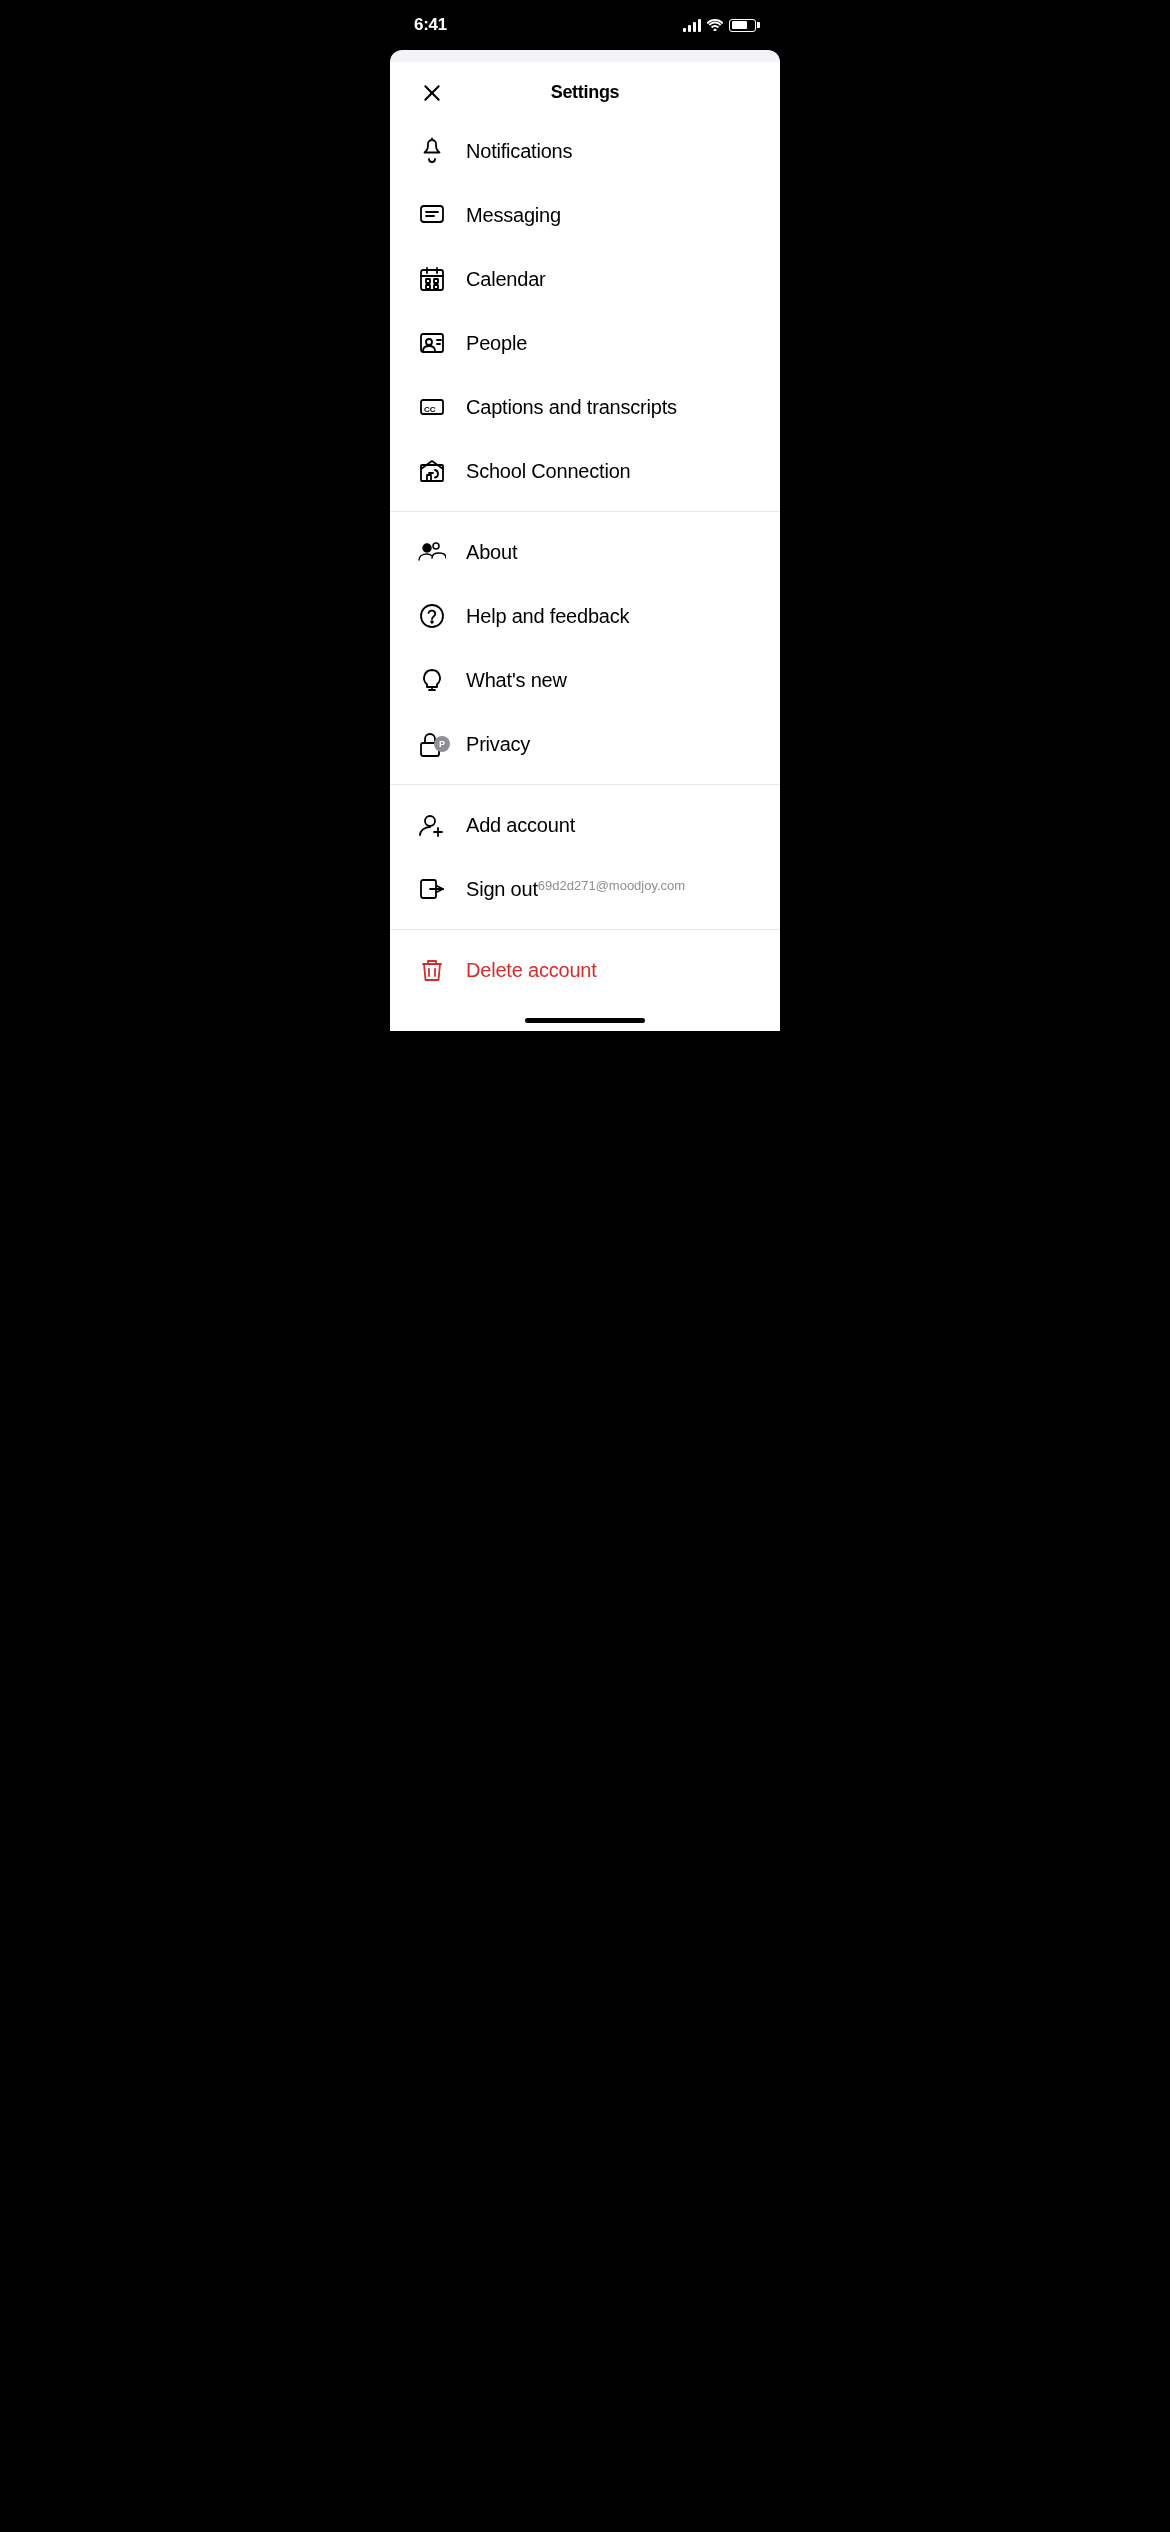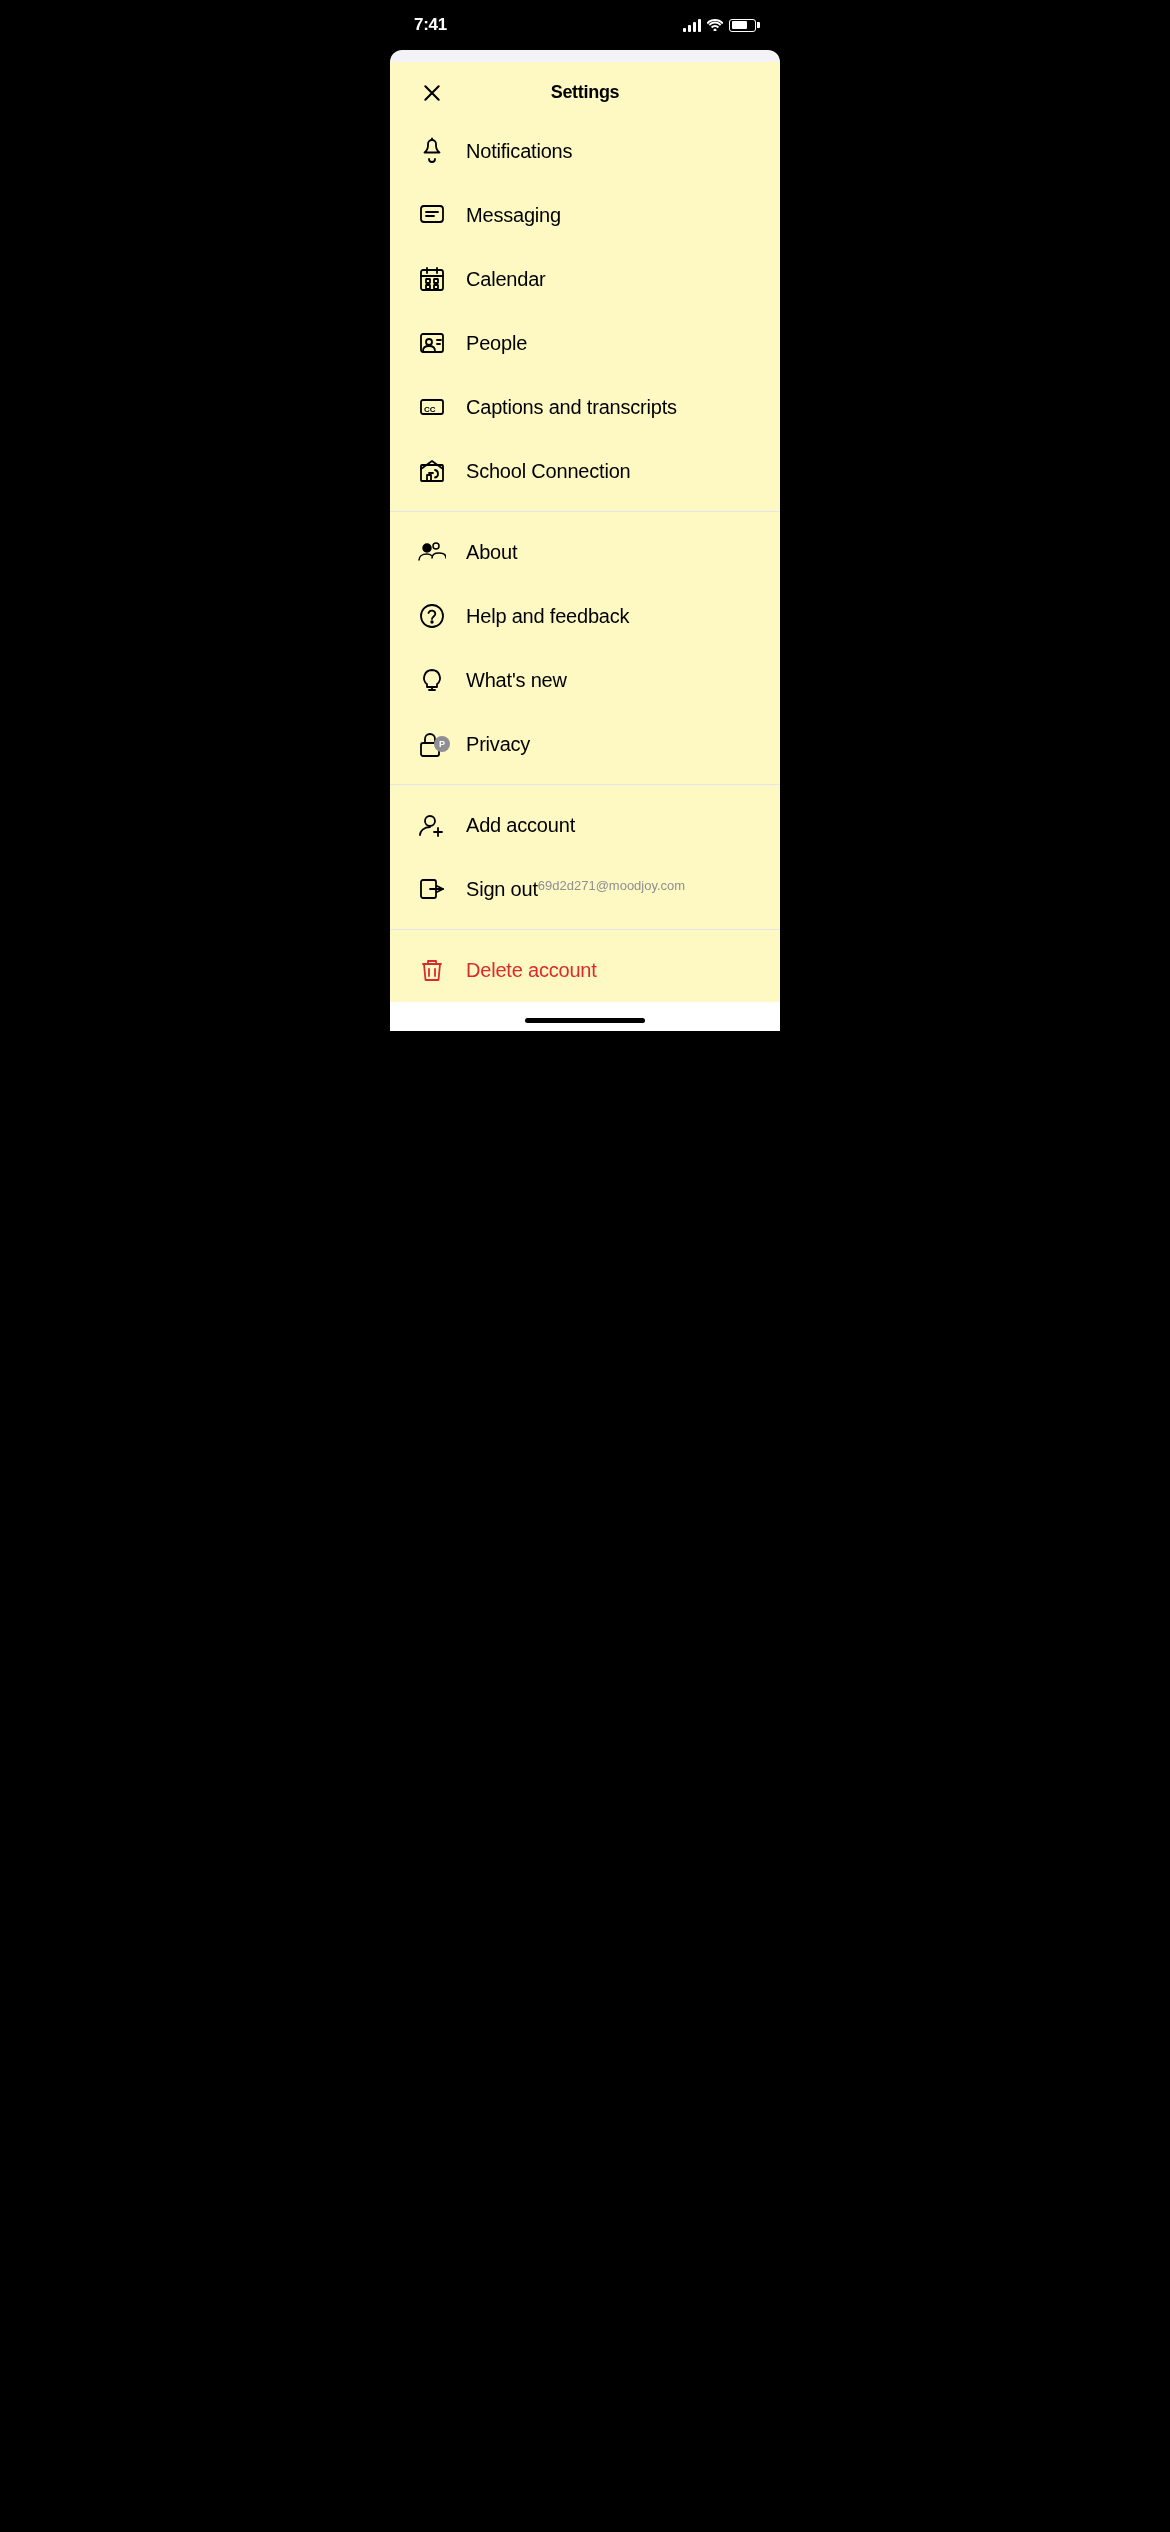--- a/index.html
+++ b/index.html
@@ -96,21 +96,21 @@
       height: 12px;
       border-radius: 12px 12px 0 0;
       display: flex;
       justify-content: center;
       align-items: flex-start;
       padding-top: 5px;
     }
 
     
     .settings-panel {
-      background: #fef9c3;
+      background: #ffffff;
       min-height: 782px;
     }
 
     
     .settings-header {
       display: flex;
       align-items: center;
       justify-content: center;
       padding: 20px 24px 16px;
       position: relative;
@@ -238,21 +238,21 @@
       background: #000;
       border-radius: 3px;
     }
   </style>
 </head>
 <body>
 
 <div class="phone-frame">
 
   <div class="status-bar">
-    <span class="status-time">7:41</span>
+    <span class="status-time">6:41</span>
     <div class="status-icons">
       <div class="signal-bars">
         <span></span>
           <span></span>
           <span></span>
           <span></span>
       </div>
       <svg width="16" height="12" viewBox="0 0 16 12" fill="white">
         <path d="M8 9.5a1.5 1.5 0 1 1 0 3 1.5 1.5 0 0 1 0-3zm0-3.5a5.5 5.5 0 0 1 4.1 1.83l-1.4 1.4A3.5 3.5 0 0 0 8 8a3.5 3.5 0 0 0-2.7 1.23L3.9 7.83A5.5 5.5 0 0 1 8 6zm0-3.5a8.5 8.5 0 0 1 6.36 2.86L13 6.7A6.5 6.5 0 0 0 8 4.5a6.5 6.5 0 0 0-5 2.2L1.64 5.36A8.5 8.5 0 0 1 8 2.5zm0-2.5a11.5 11.5 0 0 1 8.5 3.74L15.1 5.14A9.5 9.5 0 0 0 8 2 9.5 9.5 0 0 0 .9 5.14L-.5 3.74A11.5 11.5 0 0 1 8 0z"></path>
       </svg>

